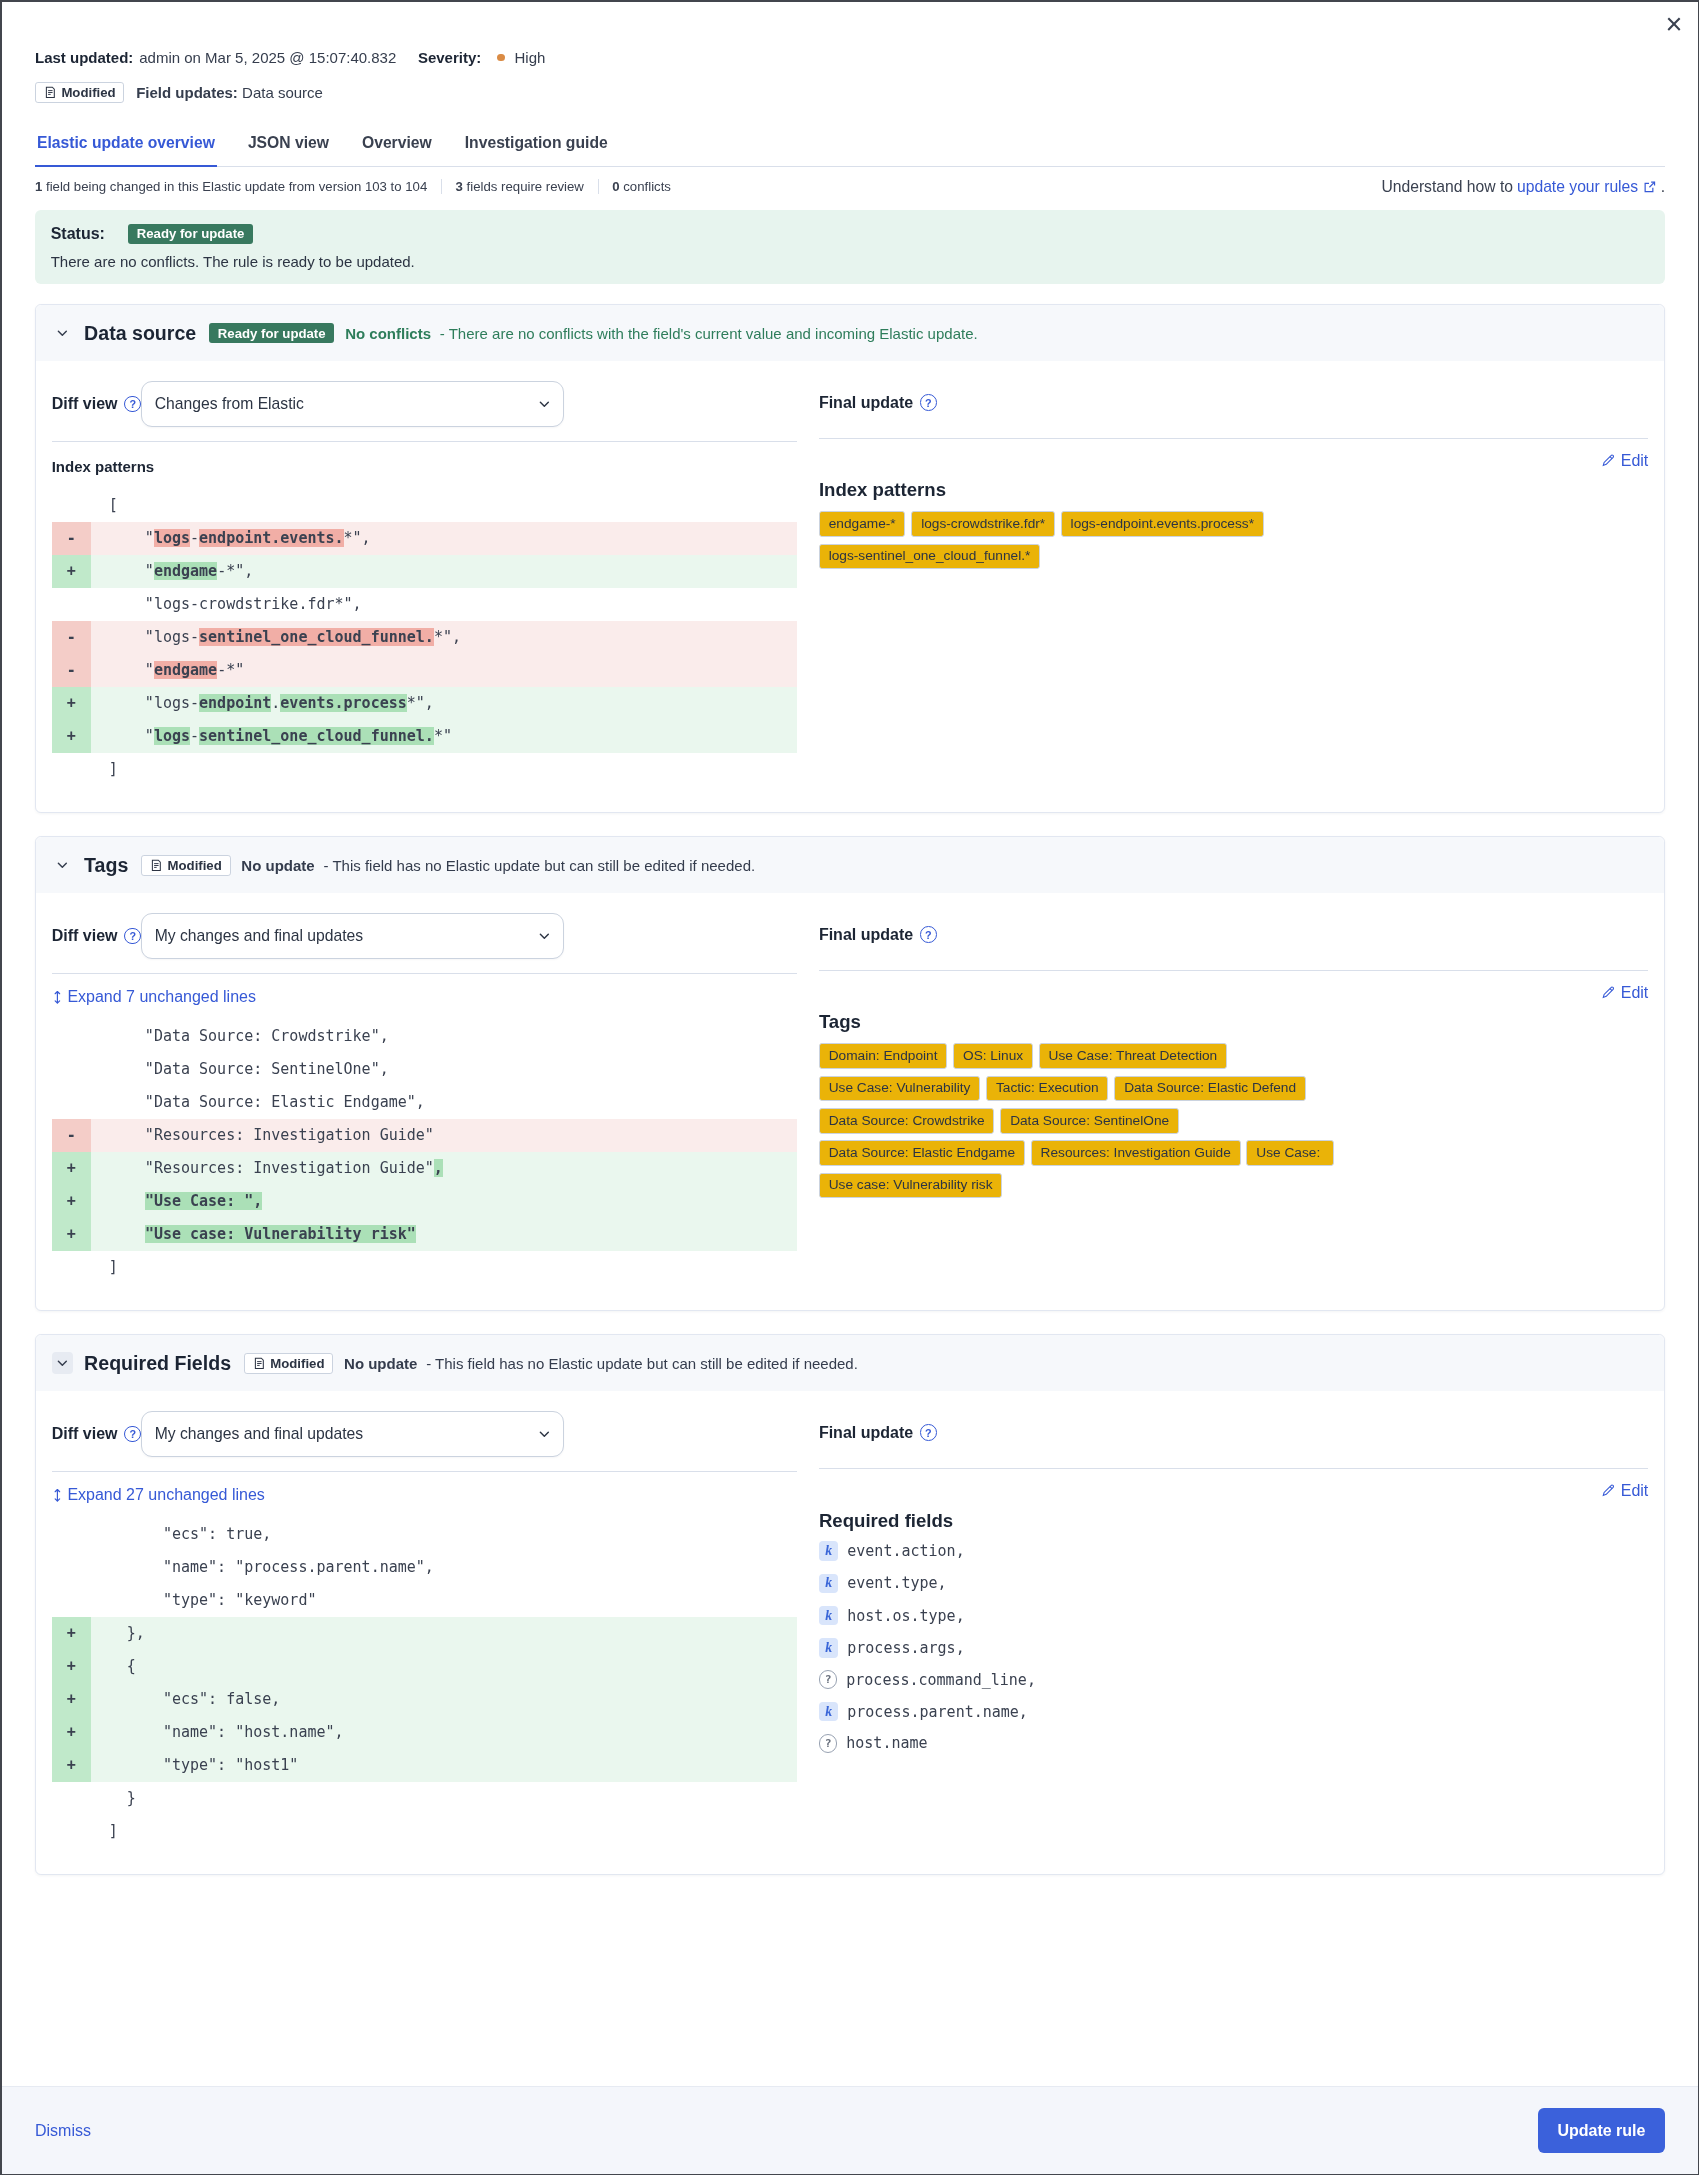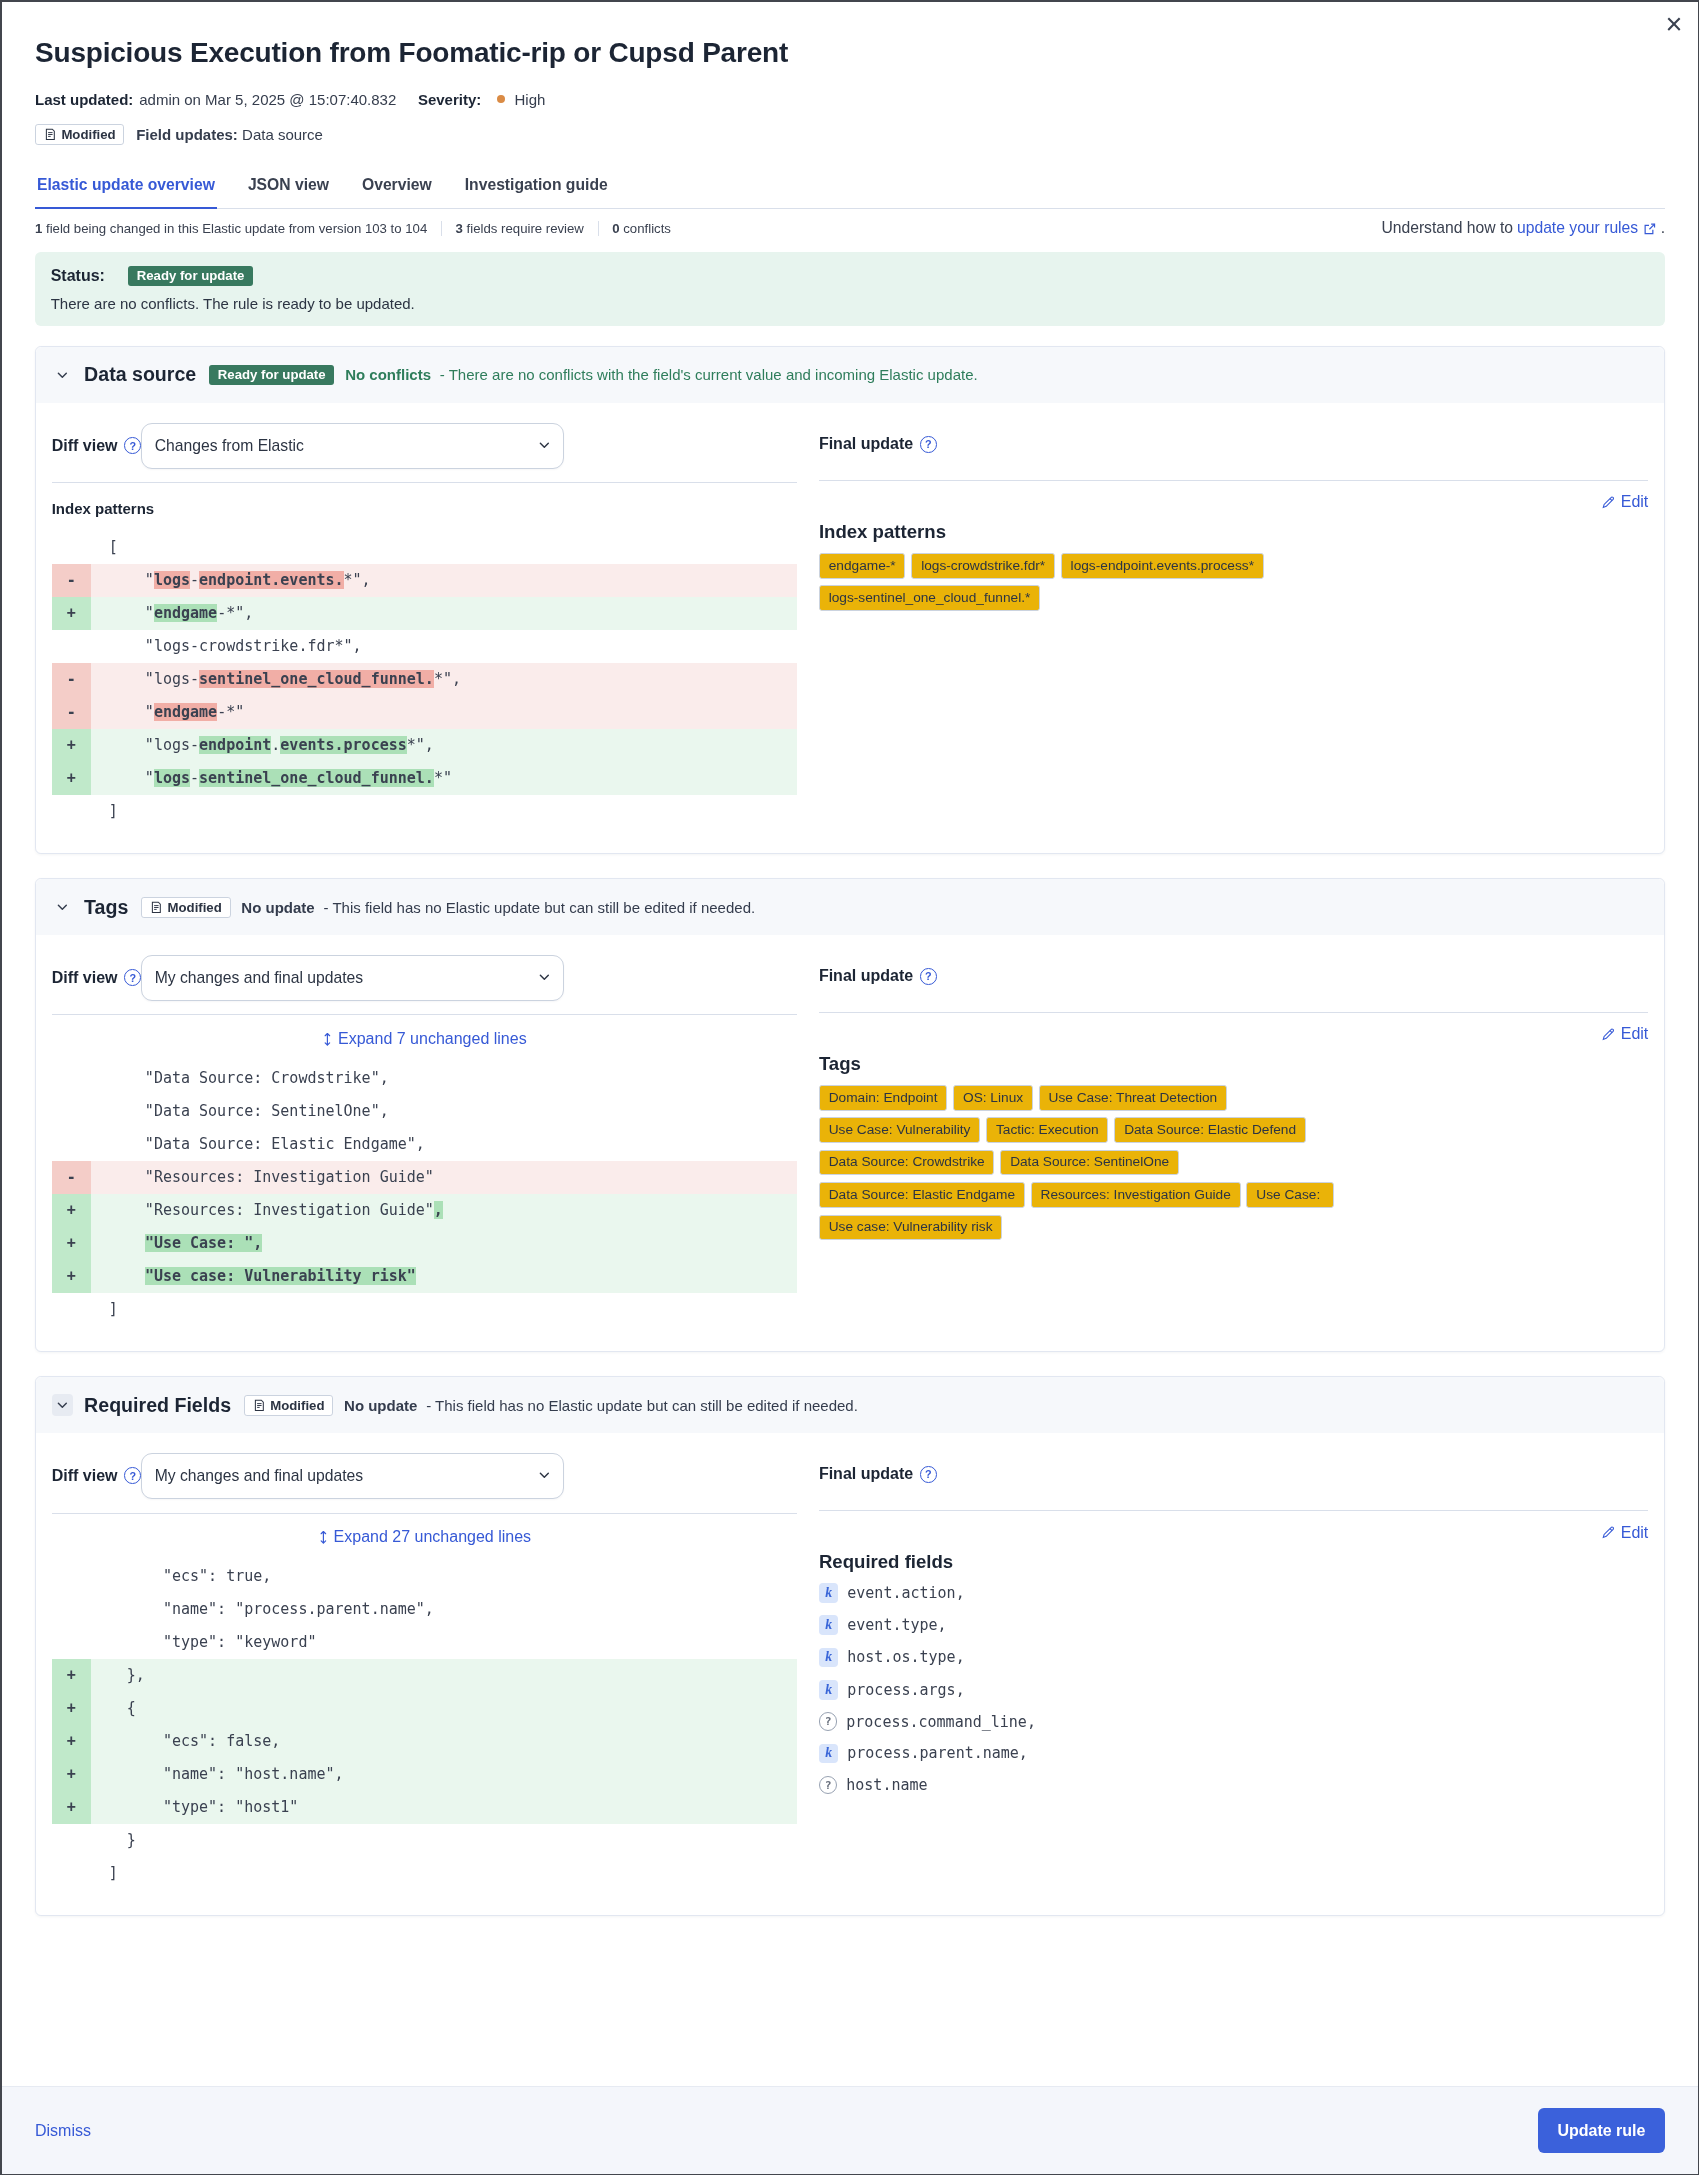--- a/index.html
+++ b/index.html
@@ -63,21 +63,21 @@
   .hdr-status.success,.hdr-status.success .s-bold{color:var(--green-text)}
   .hdr-status.plain{color:#343c4d}
   .panel-body{display:flex;padding:19.6px 15.7px 25.5px;gap:21.6px}
   .col-left{width:46.7%;flex:none}
   .col-right{flex:1;min-width:0}
   .col-head{display:flex;align-items:center;justify-content:flex-start;border-bottom:1px solid var(--border);padding-bottom:13.7px;min-height:58px}
   .col-lbl{font-size:16px;font-weight:700;color:var(--heading);display:inline-flex;align-items:center;gap:6.9px}
   .help-i{width:16.7px;height:16.7px;border:1px solid var(--primary);color:var(--primary);border-radius:50%;font-size:10.8px;font-weight:700;display:inline-flex;align-items:center;justify-content:center;cursor:pointer}
   .select{width:423px;height:46px;border:1px solid var(--badge-border);border-radius:11px;background:#fff;display:flex;align-items:center;justify-content:space-between;padding:0 12.7px;font-size:15.7px;color:#2c3443;cursor:pointer;box-shadow:0 1px 2px rgba(20,30,60,.04)}
   .sub-label{font-size:15px;font-weight:700;color:var(--heading);margin:16.7px 0 7.8px}
-  .expand-row{display:flex;justify-content:center;margin:14.7px 0 9.8px}
+  .expand-row{display:flex;justify-content:flex-start;margin:14.7px 0 9.8px}
   .diff{font-family:"DejaVu Sans Mono",monospace;font-size:15px;color:var(--code);margin-top:13.7px}
   .diff-row{display:flex;min-height:33px;line-height:33px}
   .diff-gutter{width:39px;flex:none;text-align:center;font-weight:700}
   .diff-code{flex:1;white-space:pre;overflow:hidden}
   .diff-row.removed .diff-gutter{background:var(--red-gutter)}
   .diff-row.removed .diff-code{background:var(--red-line)}
   .diff-row.added .diff-gutter{background:var(--green-gutter)}
   .diff-row.added .diff-code{background:var(--green-line)}
   .tok{font-weight:700}
   .diff-row.removed .tok{background:var(--red-tok)}
@@ -95,21 +95,20 @@
   .dismiss{font-size:16px;font-weight:500;color:var(--primary);cursor:pointer}
   .update-btn{background:#3b61db;color:#fff;border:none;border-radius:5.9px;height:45px;padding:0 19.6px;font-size:16px;font-weight:600;font-family:"Liberation Sans",sans-serif;cursor:pointer}
   svg{display:block}
 </style>
 </head>
 <body>
 
 <button class="close-btn">×</button>
 
 <div class="content">
-  <h1>Suspicious Execution from Foomatic-rip or Cupsd Parent</h1>
 
   <div class="meta-line">
     <b>Last updated:</b>
     <span>admin on Mar 5, 2025 @ 15:07:40.832</span>
     <span class="meta-gap"></span>
     <b>Severity:</b>
     <span class="sev-dot"></span>
     <span>High</span>
   </div>
 

